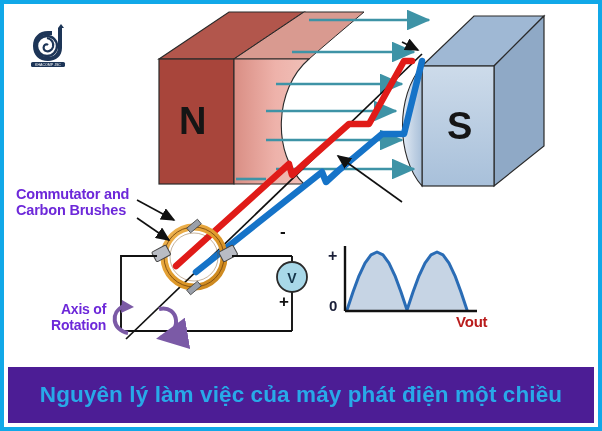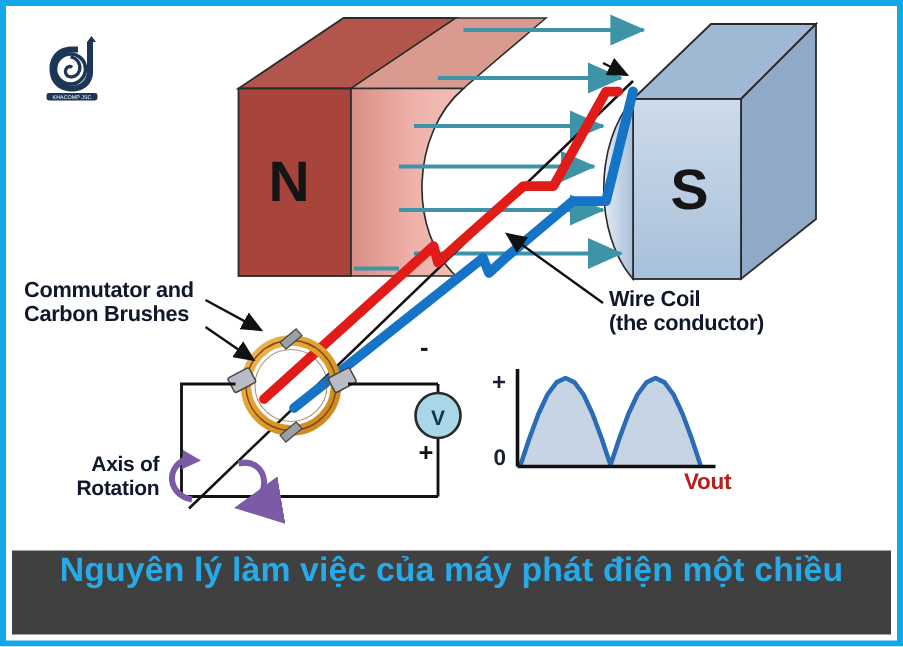--- a/index.html
+++ b/index.html
@@ -22,21 +22,21 @@
   #diagram-svg {
     position: absolute;
     left: 0;
     top: 0;
     width: 602px;
     height: 431px;
     display: block;
   }
   .lbl {
     position: absolute;
-    color: #0f172a;
+    color: #6d28d9;
     font-family: "Liberation Sans", sans-serif;
     font-weight: bold;
     white-space: pre;
     line-height: 1.12;
     letter-spacing: -0.2px;
   }
   #label-commutator {
     left: 12px;
     top: 182px;
     font-size: 14.5px;
@@ -86,23 +86,23 @@
     color: #111111;
     font-weight: bold;
   }
   #caption-bar {
     position: absolute;
     left: 4px;
     right: 4px;
     bottom: 4px;
     height: 56px;
     display: flex;
-    align-items: flex-start;
+    align-items: center;
     justify-content: center;
-    background: #404040;
+    background: #4c1d95;
   }
   #caption-text {
     color: #28a9e8;
     font-family: "Liberation Sans", sans-serif;
     font-weight: bold;
     font-size: 22.5px;
     white-space: nowrap;
     letter-spacing: 0.1px;
   }
   #logo {
@@ -254,22 +254,20 @@
       <circle cx="19" cy="24" r="10" fill="none" stroke="#1d3557" stroke-width="2.4"></circle>
       <path d="M19,16 C24,17 26,21 25,25 C24,28 21,30 18,29 C16,28.5 15,26 16,24 C17,22 19,22 20,23" fill="none" stroke="#1d3557" stroke-width="2.2"></path>
       <rect x="3" y="40" width="34" height="5" rx="1.6"></rect>
       <text x="20" y="44.2" text-anchor="middle" font-family="Liberation Sans, sans-serif" font-size="3.6" fill="#ffffff">KHACOMP JSC</text>
     </g>
   </svg>
 
   <div class="lbl" id="label-commutator">Commutator and
 Carbon Brushes</div>
 
-  <div class="lbl" id="label-wirecoil">Wire Coil
-(the conductor)</div>
 
   <div class="lbl" id="label-axis">Axis of
 Rotation</div>
 
   <div class="lbl" id="label-minus-terminal">-</div>
 
   <div class="lbl" id="label-plus-terminal">+</div>
 
   <div class="lbl" id="label-plus-axis">+</div>
 

